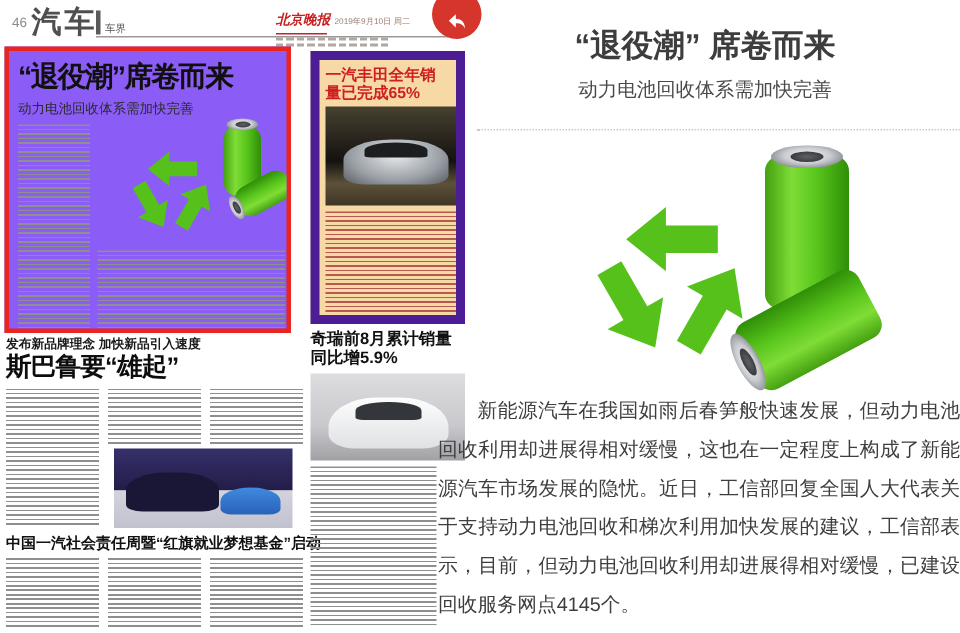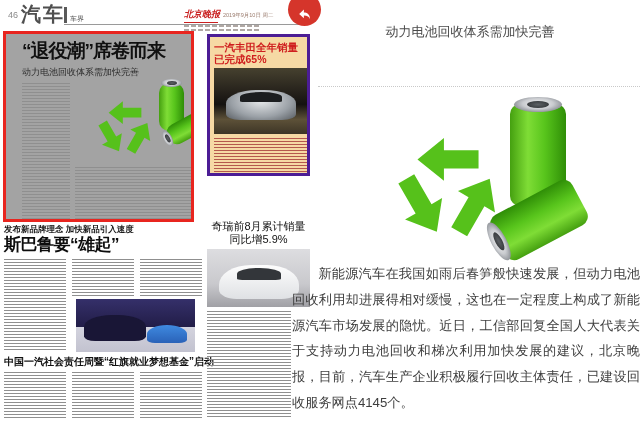--- a/index.html
+++ b/index.html
@@ -17,22 +17,22 @@
   .np-headrule { left:64px; top:24px; width:244px; height:1px; background:#9a9a9a; }
 
   .masthead { left:184px; top:3px; width:120px; }
   .mh-logo { font-size:9px; font-weight:bold; font-style:italic; color:#c92020; font-family:"Liberation Serif", serif; }
   .mh-date { font-size:5.5px; color:#9a7b6d; margin-left:3px; }
   .mh-rule { width:34px; height:1px; background:#c92020; margin-top:1px; }
   .mh-line { width:76px; height:2px; margin-top:2px;
              background:repeating-linear-gradient(90deg,#b0a8a4 0 5px,transparent 5px 7px); }
 
   
-  .redbox { left:3px; top:31px; width:191px; height:191px; border:3px solid #e8251f; background:#a3a3a3;
-            padding:4px 16px; overflow:hidden; }
+  .redbox { left:3px; top:31px; width:191px; height:191px; border:3px solid #e8251f; background:#8b5cf6;
+            padding:4px 6px; overflow:hidden; }
   .redbox-title { font-size:19px; font-weight:900; color:#101010; letter-spacing:-1px; white-space:nowrap; }
   .redbox-sub { font-size:9px; color:#2b2b2b; margin-top:2px; }
   .redbox-body { position:relative; margin-top:4px; height:146px; }
 
   .tx  { background-image:repeating-linear-gradient(#8f8f8f 0 1px, transparent 1px 3px); }
   .tx-red { background-image:repeating-linear-gradient(#b5584d 0 1px, transparent 1px 3px); }
 
   .rb-col1 { left:0; top:0; width:48px; height:142px; }
   .rb-imgzone { left:53px; top:0; width:125px; height:80px; }
   .rb-underimg { left:53px; top:84px; width:125px; height:56px; }
@@ -54,33 +54,33 @@
               background:linear-gradient(#3f8ae0,#2a62b8); border-radius:50% 50% 20% 20%; }
 
   
   .faw-title { left:4px; top:355px; width:212px; font-size:10px; font-weight:bold; color:#111;
                white-space:nowrap; overflow:hidden; }
   .faw-c1 { left:4px;  top:372px; width:62px; height:47px; }
   .faw-c2 { left:72px; top:372px; width:62px; height:47px; }
   .faw-c3 { left:140px; top:372px; width:62px; height:47px; }
 
   
-  .orangebox { left:207px; top:34px; width:103px; height:142px; background:#f6d9a4;
-               border:3px solid #4c1d95; padding:4px; overflow:hidden; }
+  .orangebox { left:207px; top:34px; width:103px; height:182px; background:#f6d9a4;
+               border:6px solid #4c1d95; padding:4px; overflow:hidden; }
   .ob-title { font-size:10.5px; line-height:12px; font-weight:bold; color:#cf1f1f; }
   .ob-photo { position:relative; margin-top:3px; width:93px; height:66px;
               background:linear-gradient(180deg,#46412f 0%,#24201a 38%,#141210 55%,#5d5138 78%,#3d3526 100%); }
   .ob-photo::before { content:""; position:absolute; left:12px; top:22px; width:70px; height:30px;
               background:radial-gradient(ellipse at 50% 35%,#e8eaec,#9aa0a6 60%,#565b60);
               border-radius:45% 45% 20% 20%; }
   .ob-photo::after { content:""; position:absolute; left:26px; top:24px; width:42px; height:10px;
               background:#1c1e20; border-radius:50% 50% 10% 10%; }
   .ob-text { margin-top:4px; width:93px; height:76px; }
 
-  .chery-title { left:207px; top:220px; width:103px; font-size:11px; line-height:13px; font-weight:normal; color:#111;text-align:center; }
+  .chery-title { left:207px; top:220px; width:103px; font-size:11px; line-height:13px; font-weight:bold; color:#111; }
   .chery-photo { left:207px; top:249px; width:103px; height:58px;
               background:linear-gradient(180deg,#dddde0 0%,#c9c9cd 60%,#a0a0a5 100%); overflow:hidden; }
   .chery-photo::before { content:""; position:absolute; left:12px; top:16px; width:80px; height:34px;
               background:linear-gradient(#fdfdfd,#dfe1e4); border-radius:40% 40% 22% 22%/58% 58% 28% 28%; }
   .chery-photo::after { content:""; position:absolute; left:30px; top:19px; width:44px; height:12px;
               background:#33363a; border-radius:48% 48% 12% 12%; }
   .chery-text { left:207px; top:311px; width:84px; height:107px; }
 
   
   .backbtn { left:288px; top:-7px; width:33px; height:33px; border-radius:50%;
@@ -174,30 +174,31 @@
   <div class="abs tx chery-text"></div>
 </div>
 
 <div class="abs backbtn">
   <svg viewBox="0 0 24 24">
     <path d="M11 4 L3.5 11 L11 18 L11 13.5 C16.5 13.5 19.5 15.5 20.8 19.5 C20.8 11.5 16 8.7 11 8.7 Z" fill="#ffffff"></path>
   </svg>
 </div>
 
 <div class="abs art-header">
+  <div class="art-title">“退役潮” 席卷而来</div>
   <div class="art-sub">动力电池回收体系需加快完善</div>
 </div>
 
 <div class="abs art-divider"></div>
 
 <div class="abs illus">
   <svg class="abs illus-recycle" viewBox="-55 -55 110 110">
     <g fill="#56c11b">
       <path transform="rotate(0) translate(0,-30)" d="M30,-9 L-4,-9 L-4,-21 L-30,0 L-4,21 L-4,9 L30,9 Z"></path>
       <path transform="rotate(120) translate(0,-30)" d="M30,-9 L-4,-9 L-4,-21 L-30,0 L-4,21 L-4,9 L30,9 Z"></path>
       <path transform="rotate(240) translate(0,-30)" d="M30,-9 L-4,-9 L-4,-21 L-30,0 L-4,21 L-4,9 L30,9 Z"></path>
     </g>
   </svg>
   <div class="abs battery bat-up"></div>
   <div class="abs battery bat-tilt"></div>
 </div>
 
-<p class="abs art-body">新能源汽车在我国如雨后春笋般快速发展，但动力电池回收利用却进展得相对缓慢，这也在一定程度上构成了新能源汽车市场发展的隐忧。近日，工信部回复全国人大代表关于支持动力电池回收和梯次利用加快发展的建议，北京晚报，目前，汽车生产企业积极履行回收主体责任，已建设回收服务网点4145个。</p>
+<p class="abs art-body">新能源汽车在我国如雨后春笋般快速发展，但动力电池回收利用却进展得相对缓慢，这也在一定程度上构成了新能源汽车市场发展的隐忧。近日，工信部回复全国人大代表关于支持动力电池回收和梯次利用加快发展的建议，工信部表示，目前，但动力电池回收利用却进展得相对缓慢，已建设回收服务网点4145个。</p>
 
 </body></html>

